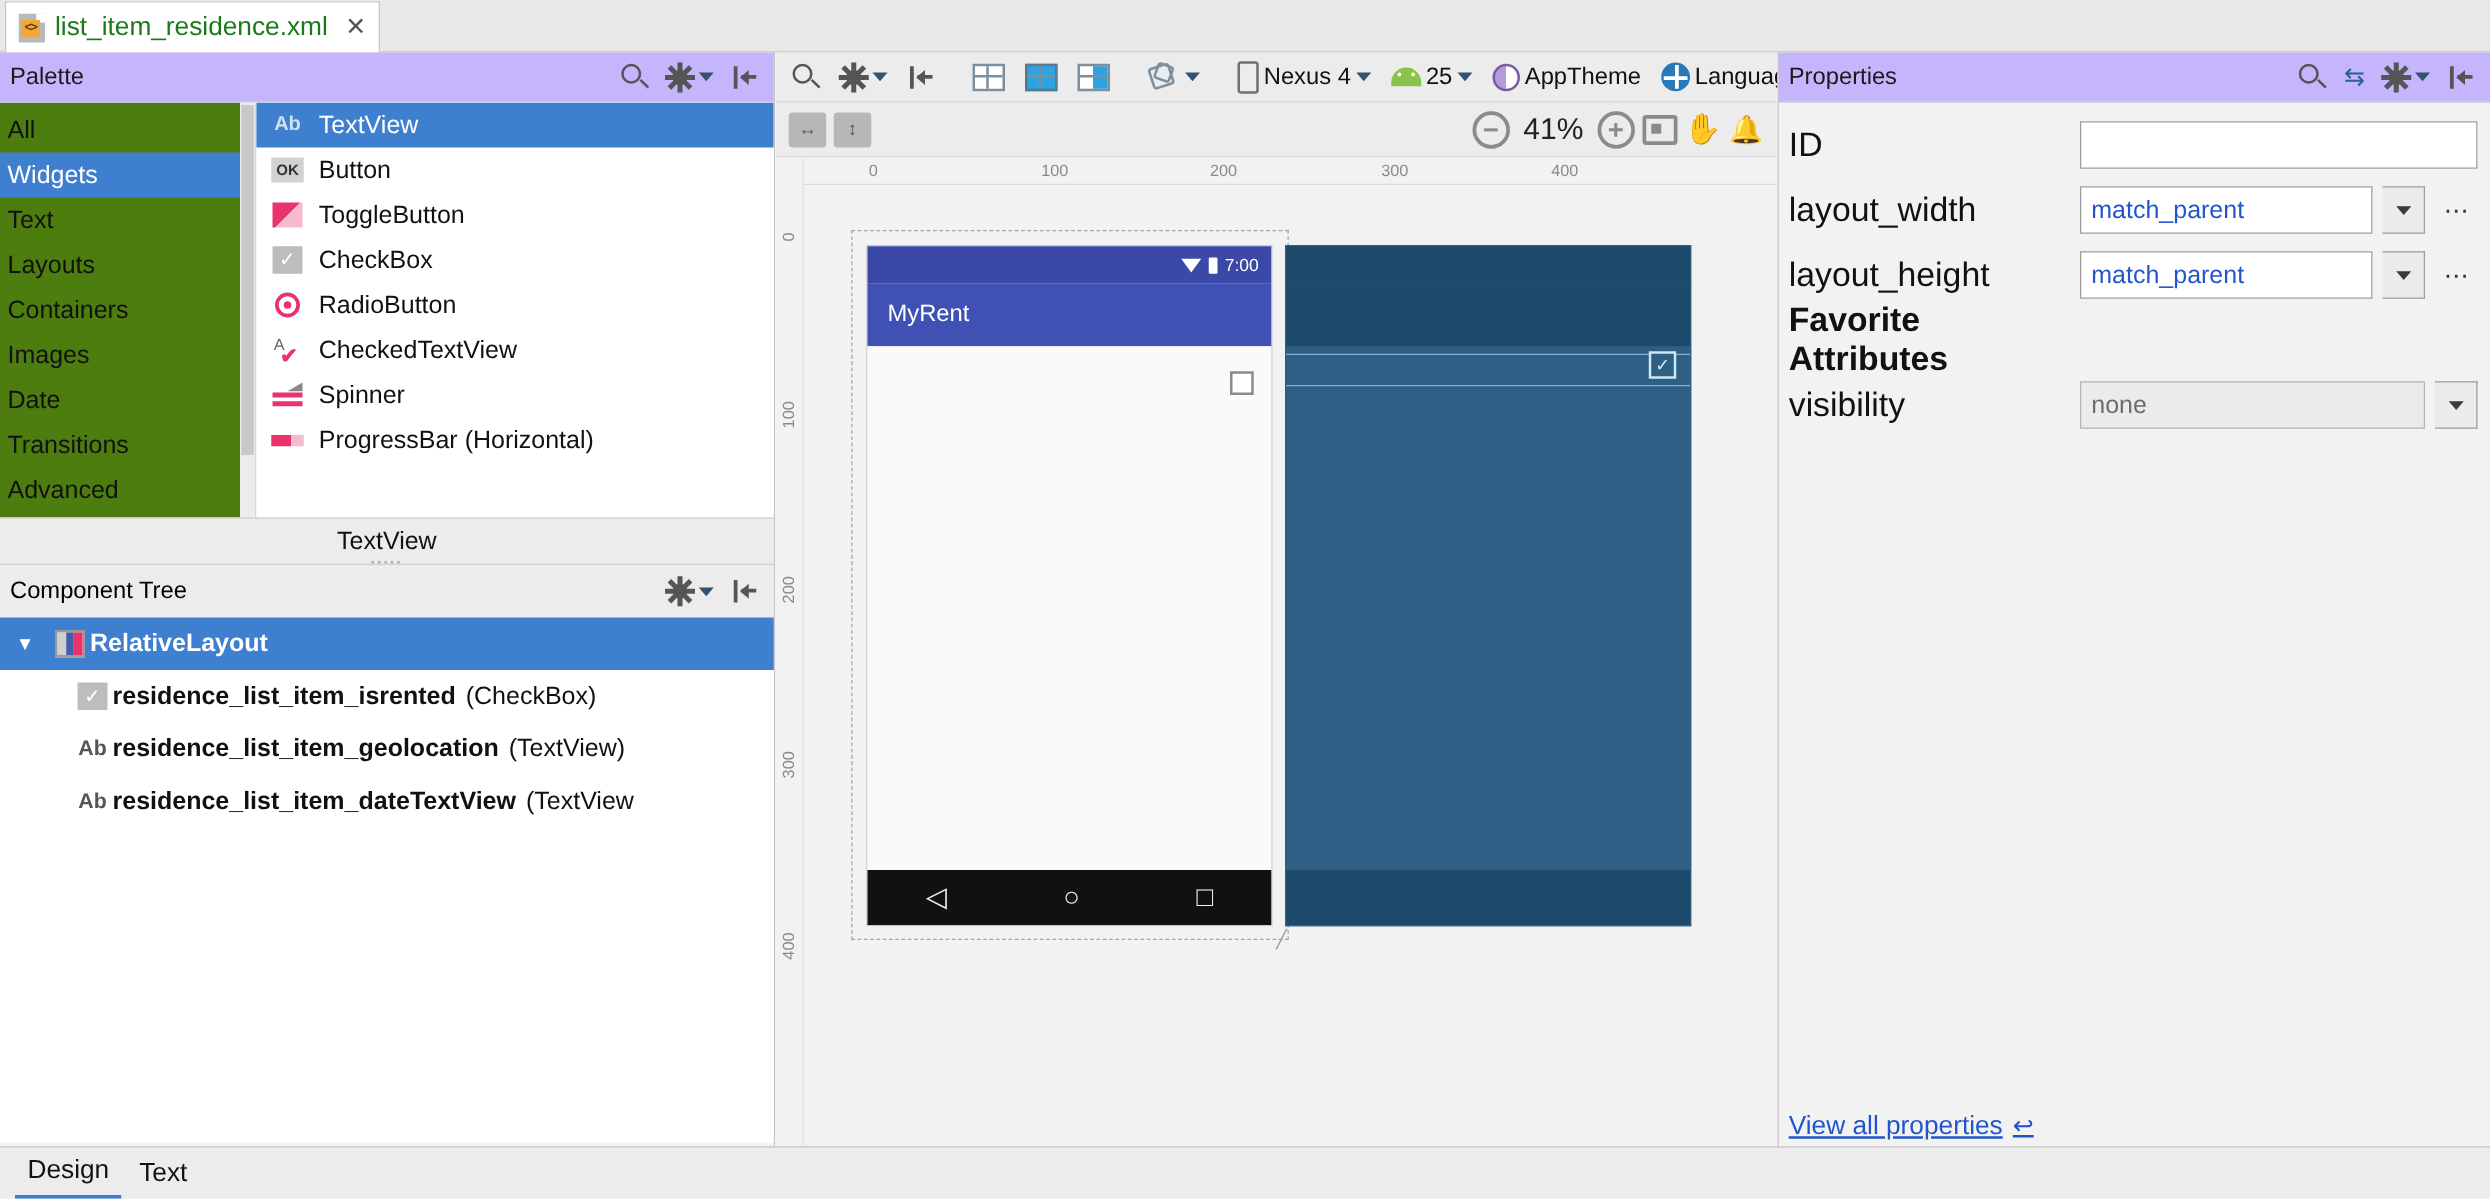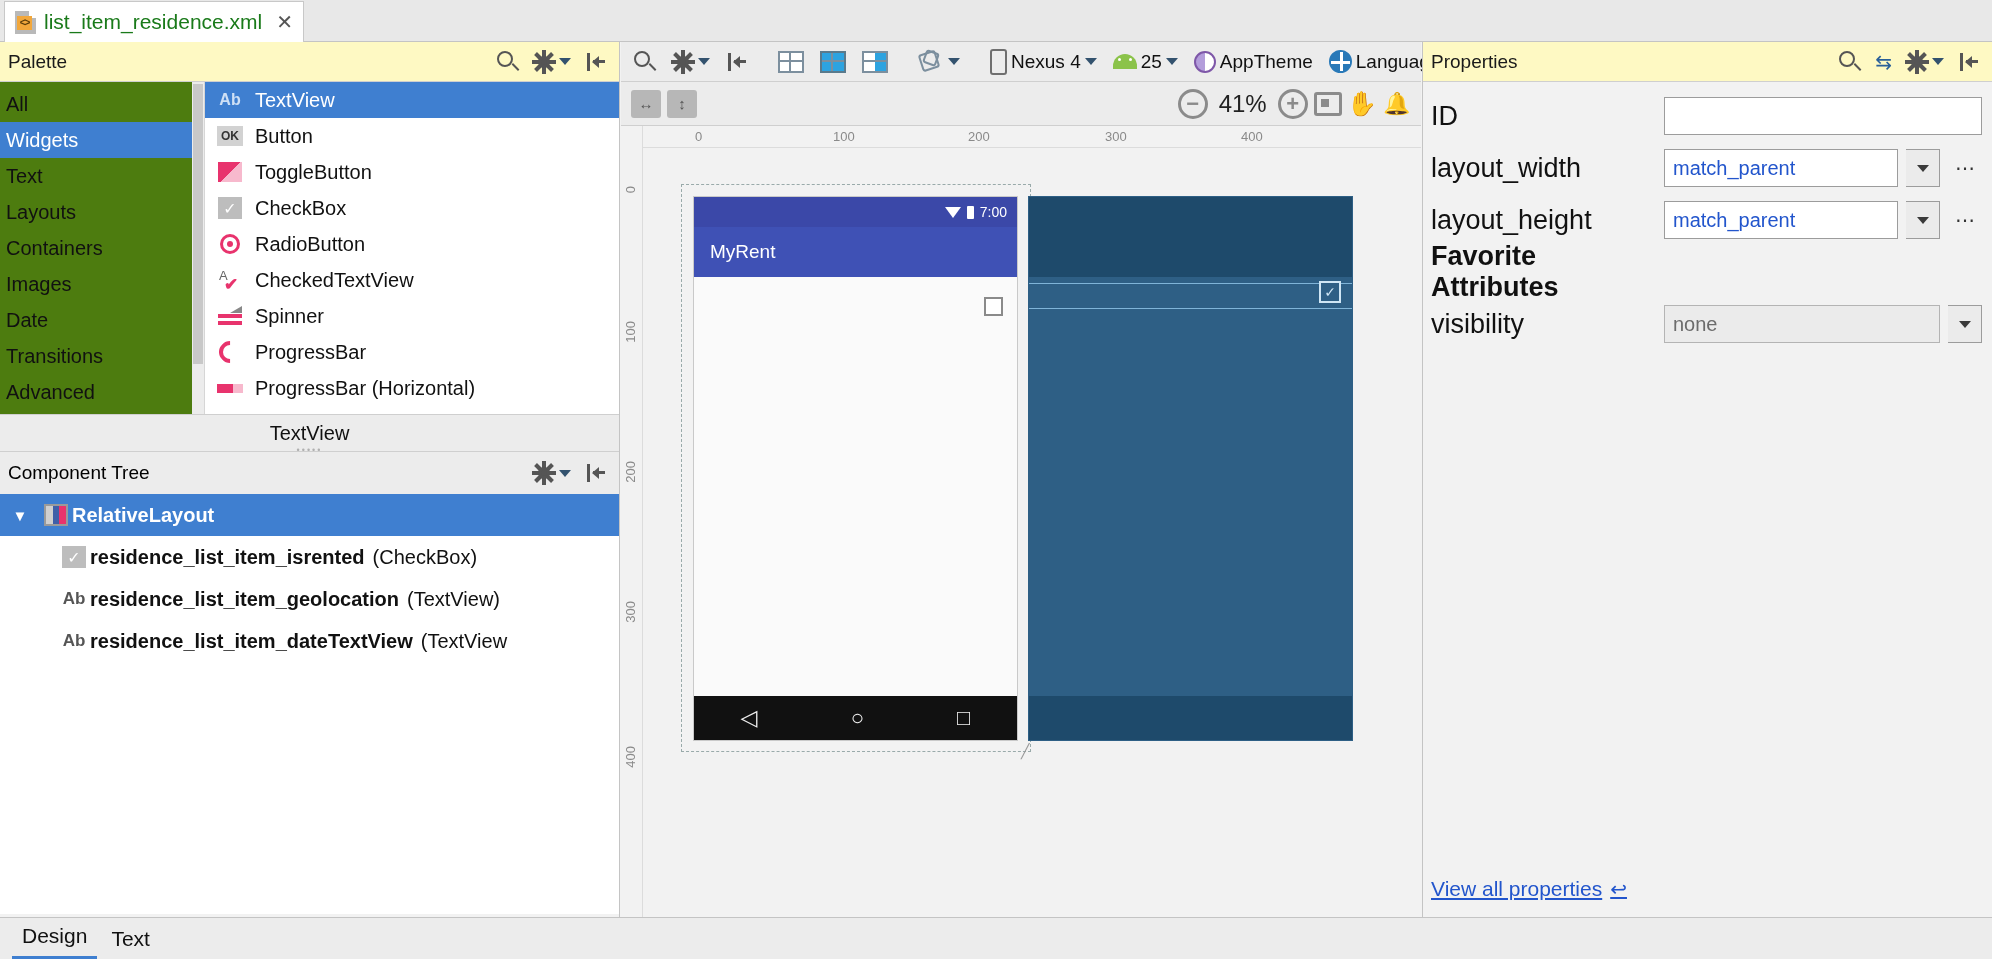--- a/index.html
+++ b/index.html
@@ -29,21 +29,21 @@
   .xmlicon .fold { position: absolute; right: 0; top: 0; width: 7px; height: 7px; background: #ffffff; }
   .xmlicon .chip {
     position: absolute; left: 2px; top: 5px; width: 15px; height: 14px;
     background: #f2a73b; color: #5a3c0a; font-size: 10px; font-weight: bold;
     display: flex; align-items: center; justify-content: center; letter-spacing: -1px;
   }
 
   
   .panel-header {
     display: flex; align-items: center; height: 40px;
-    background: #fef9c3; border-bottom: 1px solid #cfcfcf;
+    background: #c4b5fd; border-bottom: 1px solid #cfcfcf;
     padding: 0 8px; font-size: 19px; color: #1a1a1a;
   }
 
   
   .leftcol {
     position: absolute; left: 0; top: 42px; width: 620px; height: 875px;
     background: #f2f2f2; border-right: 1px solid #c4c4c4;
   }
   .palette-header { position: relative; }
   .palette-header .title { flex: 1; }
@@ -215,21 +215,21 @@
   }
   .prop-field.link { color: #2255cc; }
   .prop-field.muted { background: #ebebeb; color: #6c6c6c; border-color: #b4b4b4; }
   .drop-btn {
     width: 34px; height: 38px; background: #ebebeb; border: 1px solid #9c9c9c; border-left: none;
     display: flex; align-items: center; justify-content: center;
   }
   .drop-btn .cr { width: 0; height: 0; border-left: 6px solid transparent; border-right: 6px solid transparent; border-top: 7px solid #3a3a3a; }
   .ellipsis { width: 34px; text-align: center; font-size: 20px; color: #333; }
   .viewall {
-    position: absolute; left: 8px; bottom: 16px; display: flex; align-items: center; gap: 8px;
+    position: absolute; left: 8px; bottom: 4px; display: flex; align-items: center; gap: 8px;
     font-size: 21px; color: #2255cc; text-decoration: underline; cursor: pointer;
   }
   .viewall .ar { font-size: 20px; }
 
   
   .bottom {
     position: absolute; left: 0; bottom: 0; width: 1992px; height: 42px;
     background: #ececec; border-top: 1px solid #c4c4c4; display: flex; align-items: flex-end; gap: 4px; padding-left: 12px;
   }
   .bt {
@@ -359,26 +359,20 @@
         </div>
         <div class="w-item">
           <span class="w-ico">
               <span class="ico-spinner">
                 <span class="tri"></span>
                 <span class="b1"></span>
                 <span class="b2"></span>
               </span>
             </span>
           <span>Spinner</span>
-        </div>
-        <div class="w-item">
-          <span class="w-ico">
-              <span class="ico-prog"></span>
-            </span>
-          <span>ProgressBar</span>
         </div>
         <div class="w-item">
           <span class="w-ico">
               <span class="ico-proghz"></span>
             </span>
           <span>ProgressBar (Horizontal)</span>
         </div>
       </div>
     </div>
 

